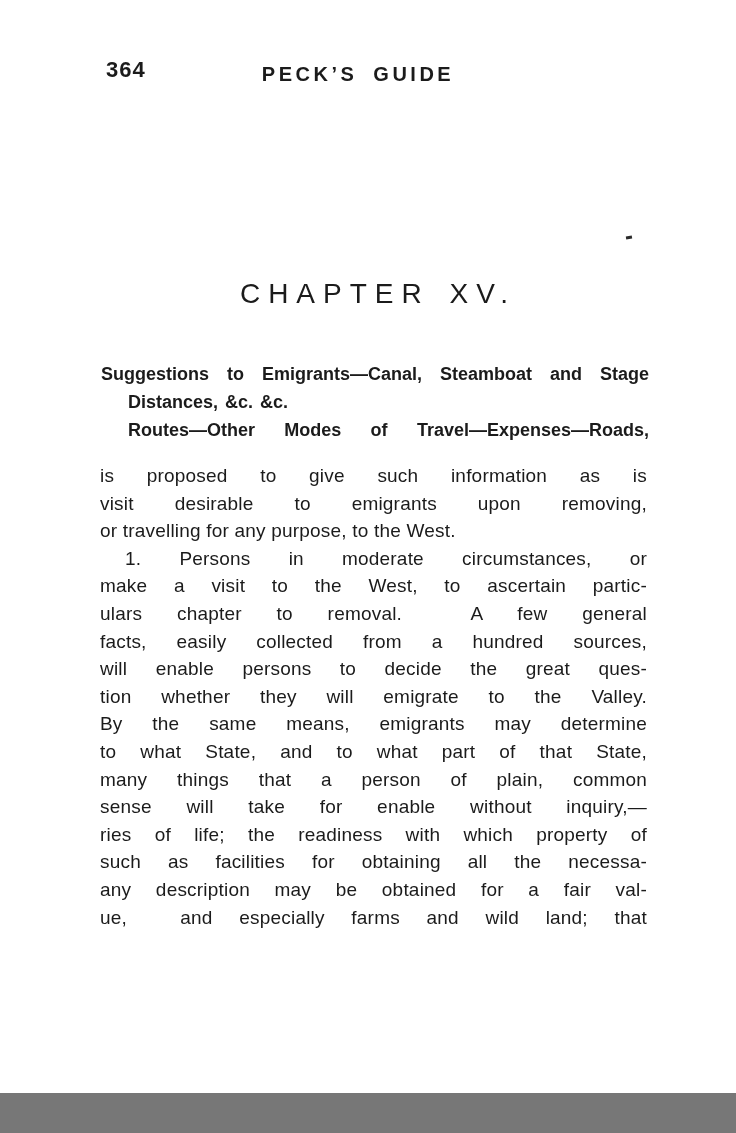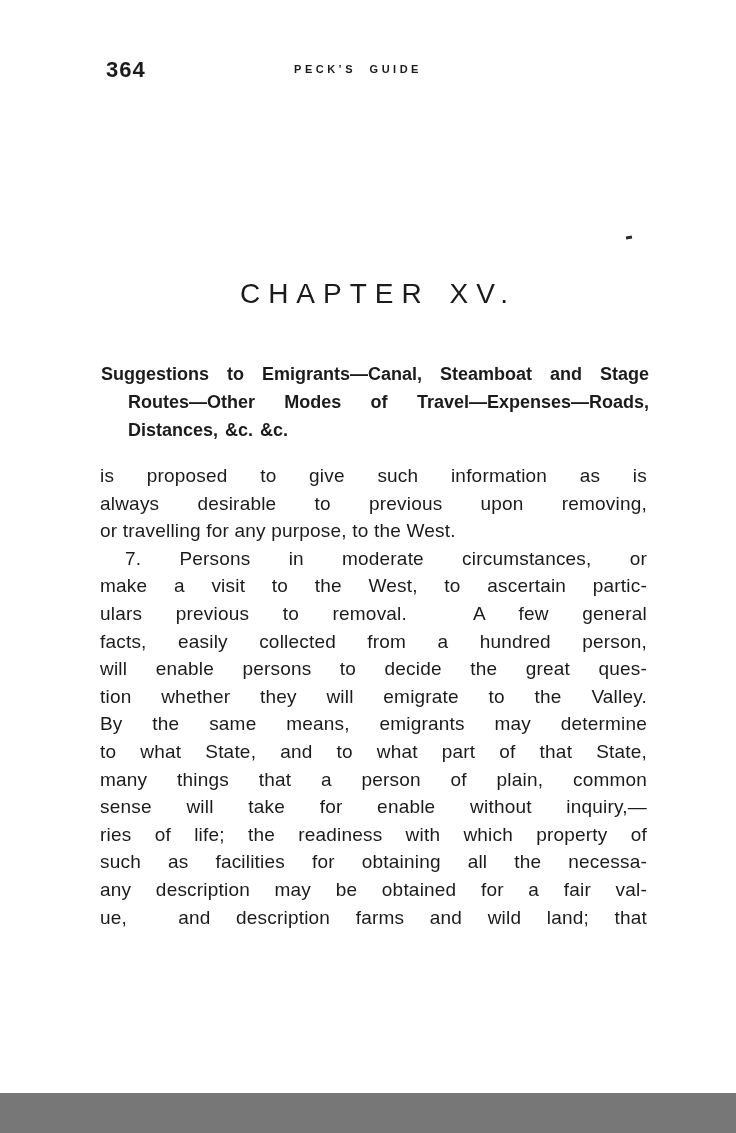--- a/index.html
+++ b/index.html
@@ -25,21 +25,21 @@
     font-size: 22px;
     font-weight: bold;
     letter-spacing: 1px;
   }
   .running-header {
     position: absolute;
     left: 0;
     top: 63px;
     width: 716px;
     text-align: center;
-    font-size: 11px;
+    font-size: 20px;
     font-weight: bold;
     letter-spacing: 3.5px;
     word-spacing: 7px;
   }
   
   .chapter-heading {
     position: absolute;
     left: 10px;
     top: 278px;
     width: 736px;
@@ -96,39 +96,39 @@
 <div class="sheet">
 
   <div class="page-number">364</div>
 
   <div class="running-header">PECK’S GUIDE</div>
 
   <div class="chapter-heading">CHAPTER XV.</div>
 
   <div class="summary-block">
       <div class="line just">Suggestions to Emigrants—Canal, Steamboat and Stage</div>
+      <div class="line hang">Distances, &amp;c. &amp;c.</div>
       <div class="line hang just">Routes—Other Modes of Travel—Expenses—Roads,</div>
-      <div class="line hang">Distances, &amp;c. &amp;c.</div>
     </div>
 
   <div class="body-block">
       <div class="line just">is proposed to give such information as is</div>
-      <div class="line just">always desirable to previous upon removing,</div>
+      <div class="line just">visit desirable to emigrants upon removing,</div>
       <div class="line">or travelling for any purpose, to the West.</div>
-      <div class="line indent just">7. Persons in moderate circumstances, or</div>
+      <div class="line indent just">1. Persons in moderate circumstances, or</div>
       <div class="line just">make a visit to the West, to ascertain partic-</div>
-      <div class="line just">ulars previous to removal.  A few general</div>
-      <div class="line just">facts, easily collected from a hundred person,</div>
+      <div class="line just">ulars chapter to removal.  A few general</div>
+      <div class="line just">facts, easily collected from a hundred sources,</div>
       <div class="line just">will enable persons to decide the great ques-</div>
       <div class="line just">tion whether they will emigrate to the Valley.</div>
       <div class="line just">By the same means, emigrants may determine</div>
       <div class="line just">to what State, and to what part of that State,</div>
       <div class="line just">many things that a person of plain, common</div>
       <div class="line just">sense will take for enable without inquiry,—</div>
       <div class="line just">ries of life; the readiness with which property of</div>
       <div class="line just">such as facilities for obtaining all the necessa-</div>
       <div class="line just">any description may be obtained for a fair val-</div>
-      <div class="line just">ue,  and description farms and wild land; that</div>
+      <div class="line just">ue,  and especially farms and wild land; that</div>
     </div>
 
   <div class="speck"></div>
 
 </div>
 
 </body></html>

